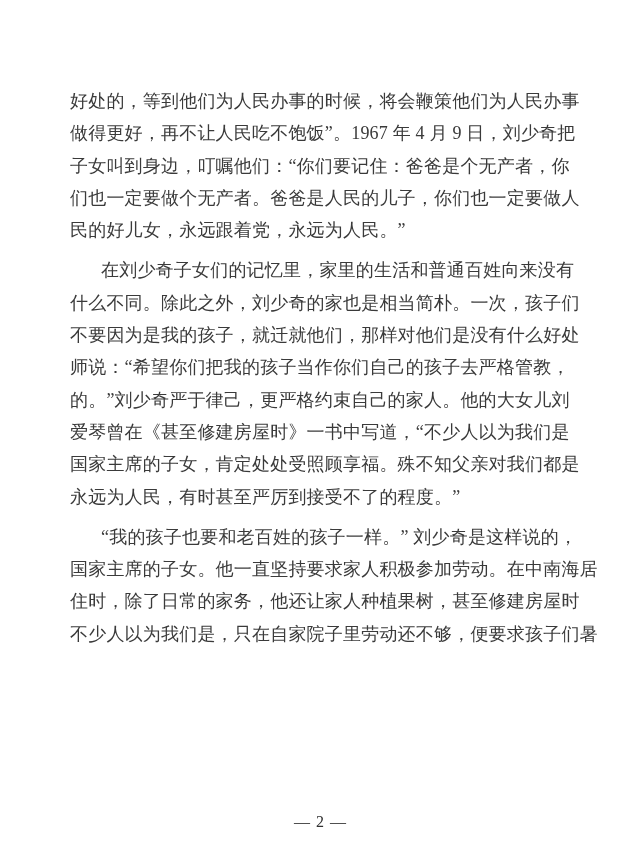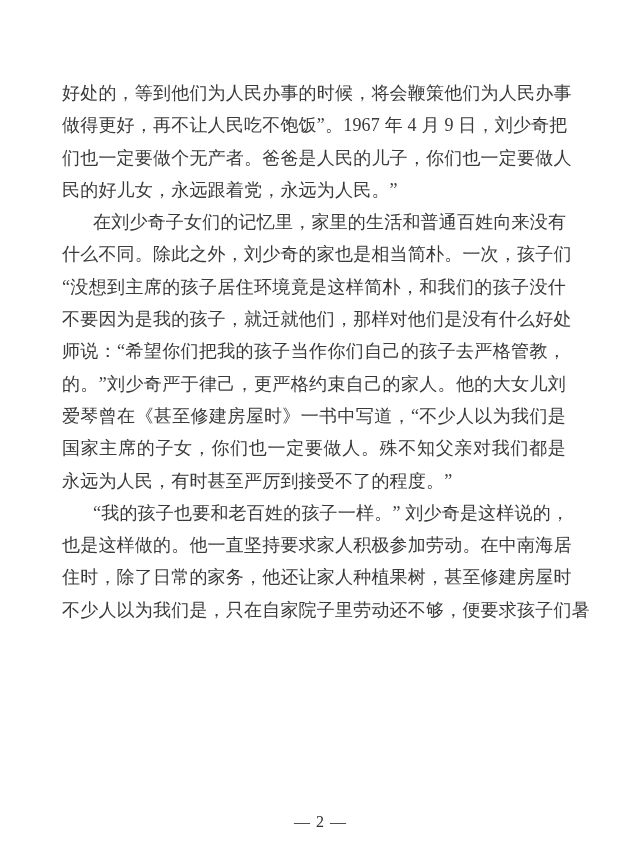--- a/index.html
+++ b/index.html
@@ -12,21 +12,21 @@
     font-family: "Liberation Serif", "DejaVu Serif", serif;
     color: #3a3a3a;
     overflow: hidden;
   }
   .text-block {
     position: absolute;
     left: 62px;
     top: 77px;
     width: 504px;
   }
-  .paragraph { margin: 0; }
+  .paragraph { margin: 8px; }
   .line {
     height: 32.3px;
     line-height: 32.3px;
     font-size: 18px;
     letter-spacing: 0.2px;
     white-space: nowrap;
     text-align: justify;
     text-justify: inter-character;
     overflow: visible;
   }
@@ -46,35 +46,35 @@
   }
 </style>
 </head>
 <body>
 
 <div class="page">
   <div class="text-block">
       <div class="paragraph">
         <div class="line full">好处的，等到他们为人民办事的时候，将会鞭策他们为人民办事</div>
         <div class="line full">做得更好，再不让人民吃不饱饭”。1967 年 4 月 9 日，刘少奇把</div>
+        <div class="line full">子女叫到身边，叮嘱他们：“你们要记住：爸爸是个无产者，你</div>
         <div class="line full">们也一定要做个无产者。爸爸是人民的儿子，你们也一定要做人</div>
         <div class="line end">民的好儿女，永远跟着党，永远为人民。”</div>
       </div>
       <div class="paragraph">
         <div class="line full indent">在刘少奇子女们的记忆里，家里的生活和普通百姓向来没有</div>
         <div class="line full">什么不同。除此之外，刘少奇的家也是相当简朴。一次，孩子们</div>
-        <div class="line full">“没想到主席的孩子居住环境竟是这样简朴，和我们的孩子没什</div>
         <div class="line full">不要因为是我的孩子，就迁就他们，那样对他们是没有什么好处</div>
         <div class="line full">师说：“希望你们把我的孩子当作你们自己的孩子去严格管教，</div>
         <div class="line full">的。”刘少奇严于律己，更严格约束自己的家人。他的大女儿刘</div>
         <div class="line full">爱琴曾在《甚至修建房屋时》一书中写道，“不少人以为我们是</div>
-        <div class="line full">国家主席的子女，你们也一定要做人。殊不知父亲对我们都是</div>
+        <div class="line full">国家主席的子女，肯定处处受照顾享福。殊不知父亲对我们都是</div>
         <div class="line end">永远为人民，有时甚至严厉到接受不了的程度。”</div>
       </div>
       <div class="paragraph">
         <div class="line full indent">“我的孩子也要和老百姓的孩子一样。” 刘少奇是这样说的，</div>
-        <div class="line full">也是这样做的。他一直坚持要求家人积极参加劳动。在中南海居</div>
+        <div class="line full">国家主席的子女。他一直坚持要求家人积极参加劳动。在中南海居</div>
         <div class="line full">住时，除了日常的家务，他还让家人种植果树，甚至修建房屋时</div>
         <div class="line full">不少人以为我们是，只在自家院子里劳动还不够，便要求孩子们暑</div>
       </div>
     </div>
   <div class="footer">— 2 —</div>
 </div>
 
 </body></html>

